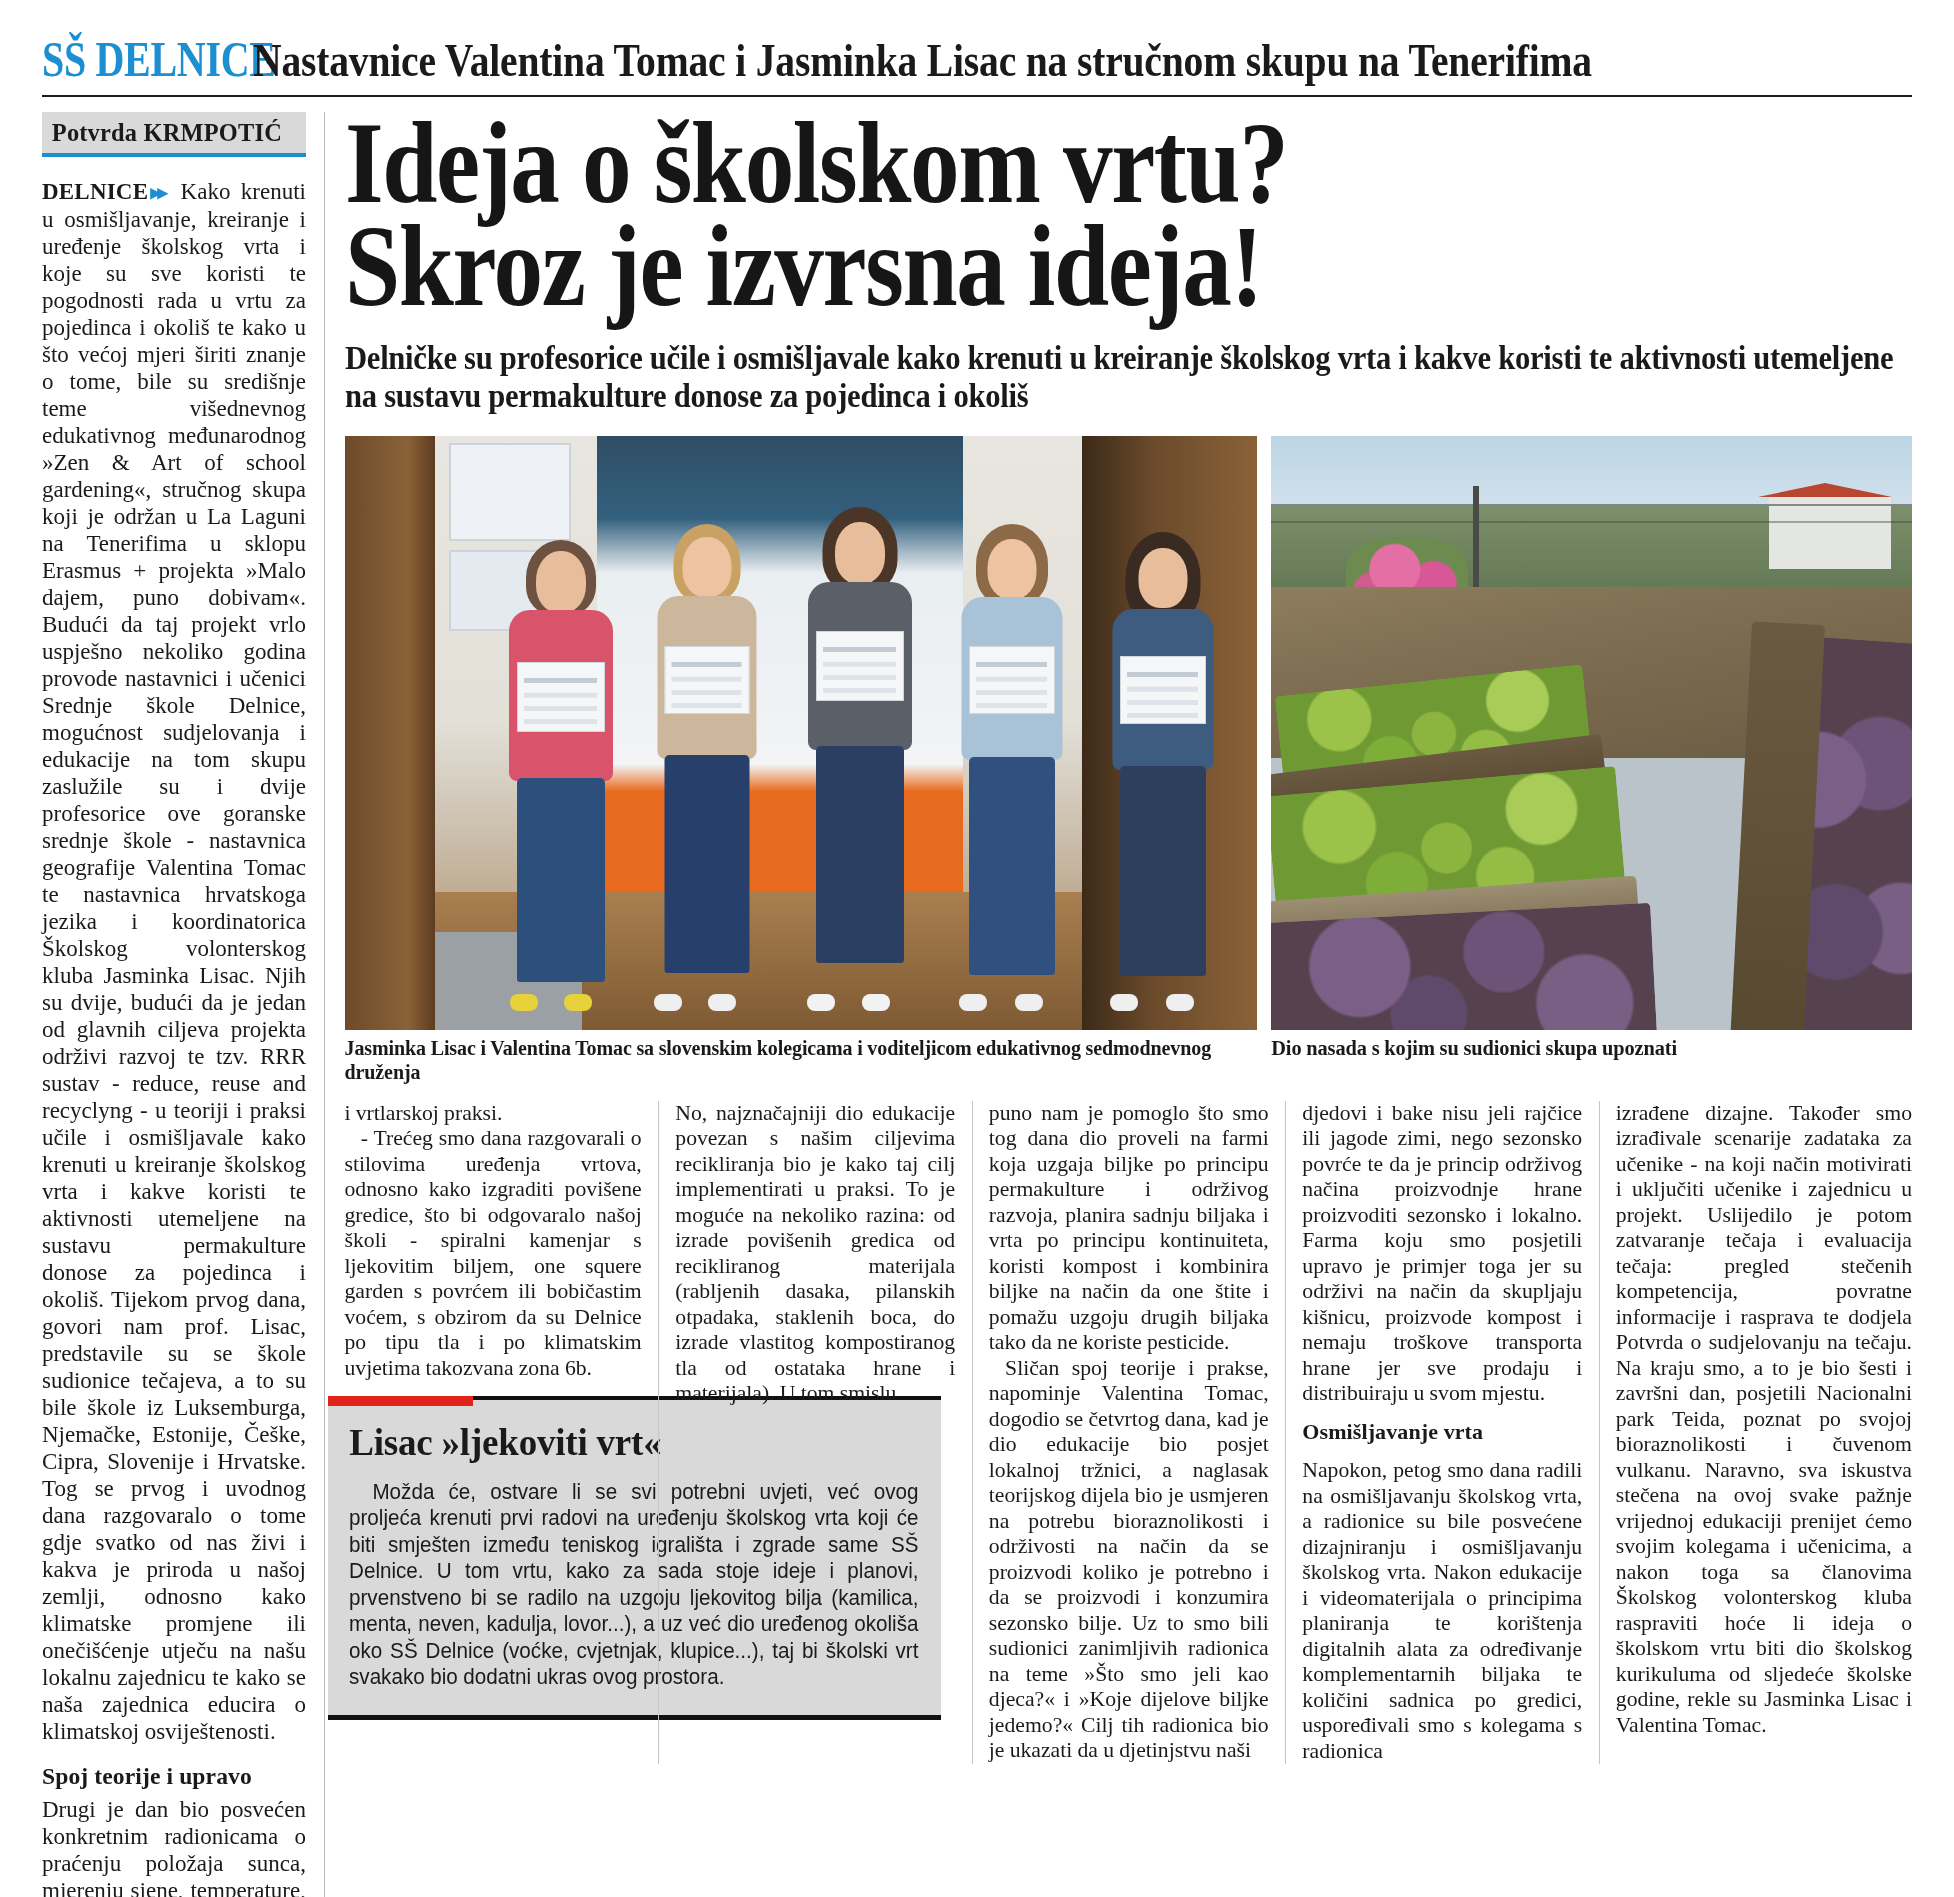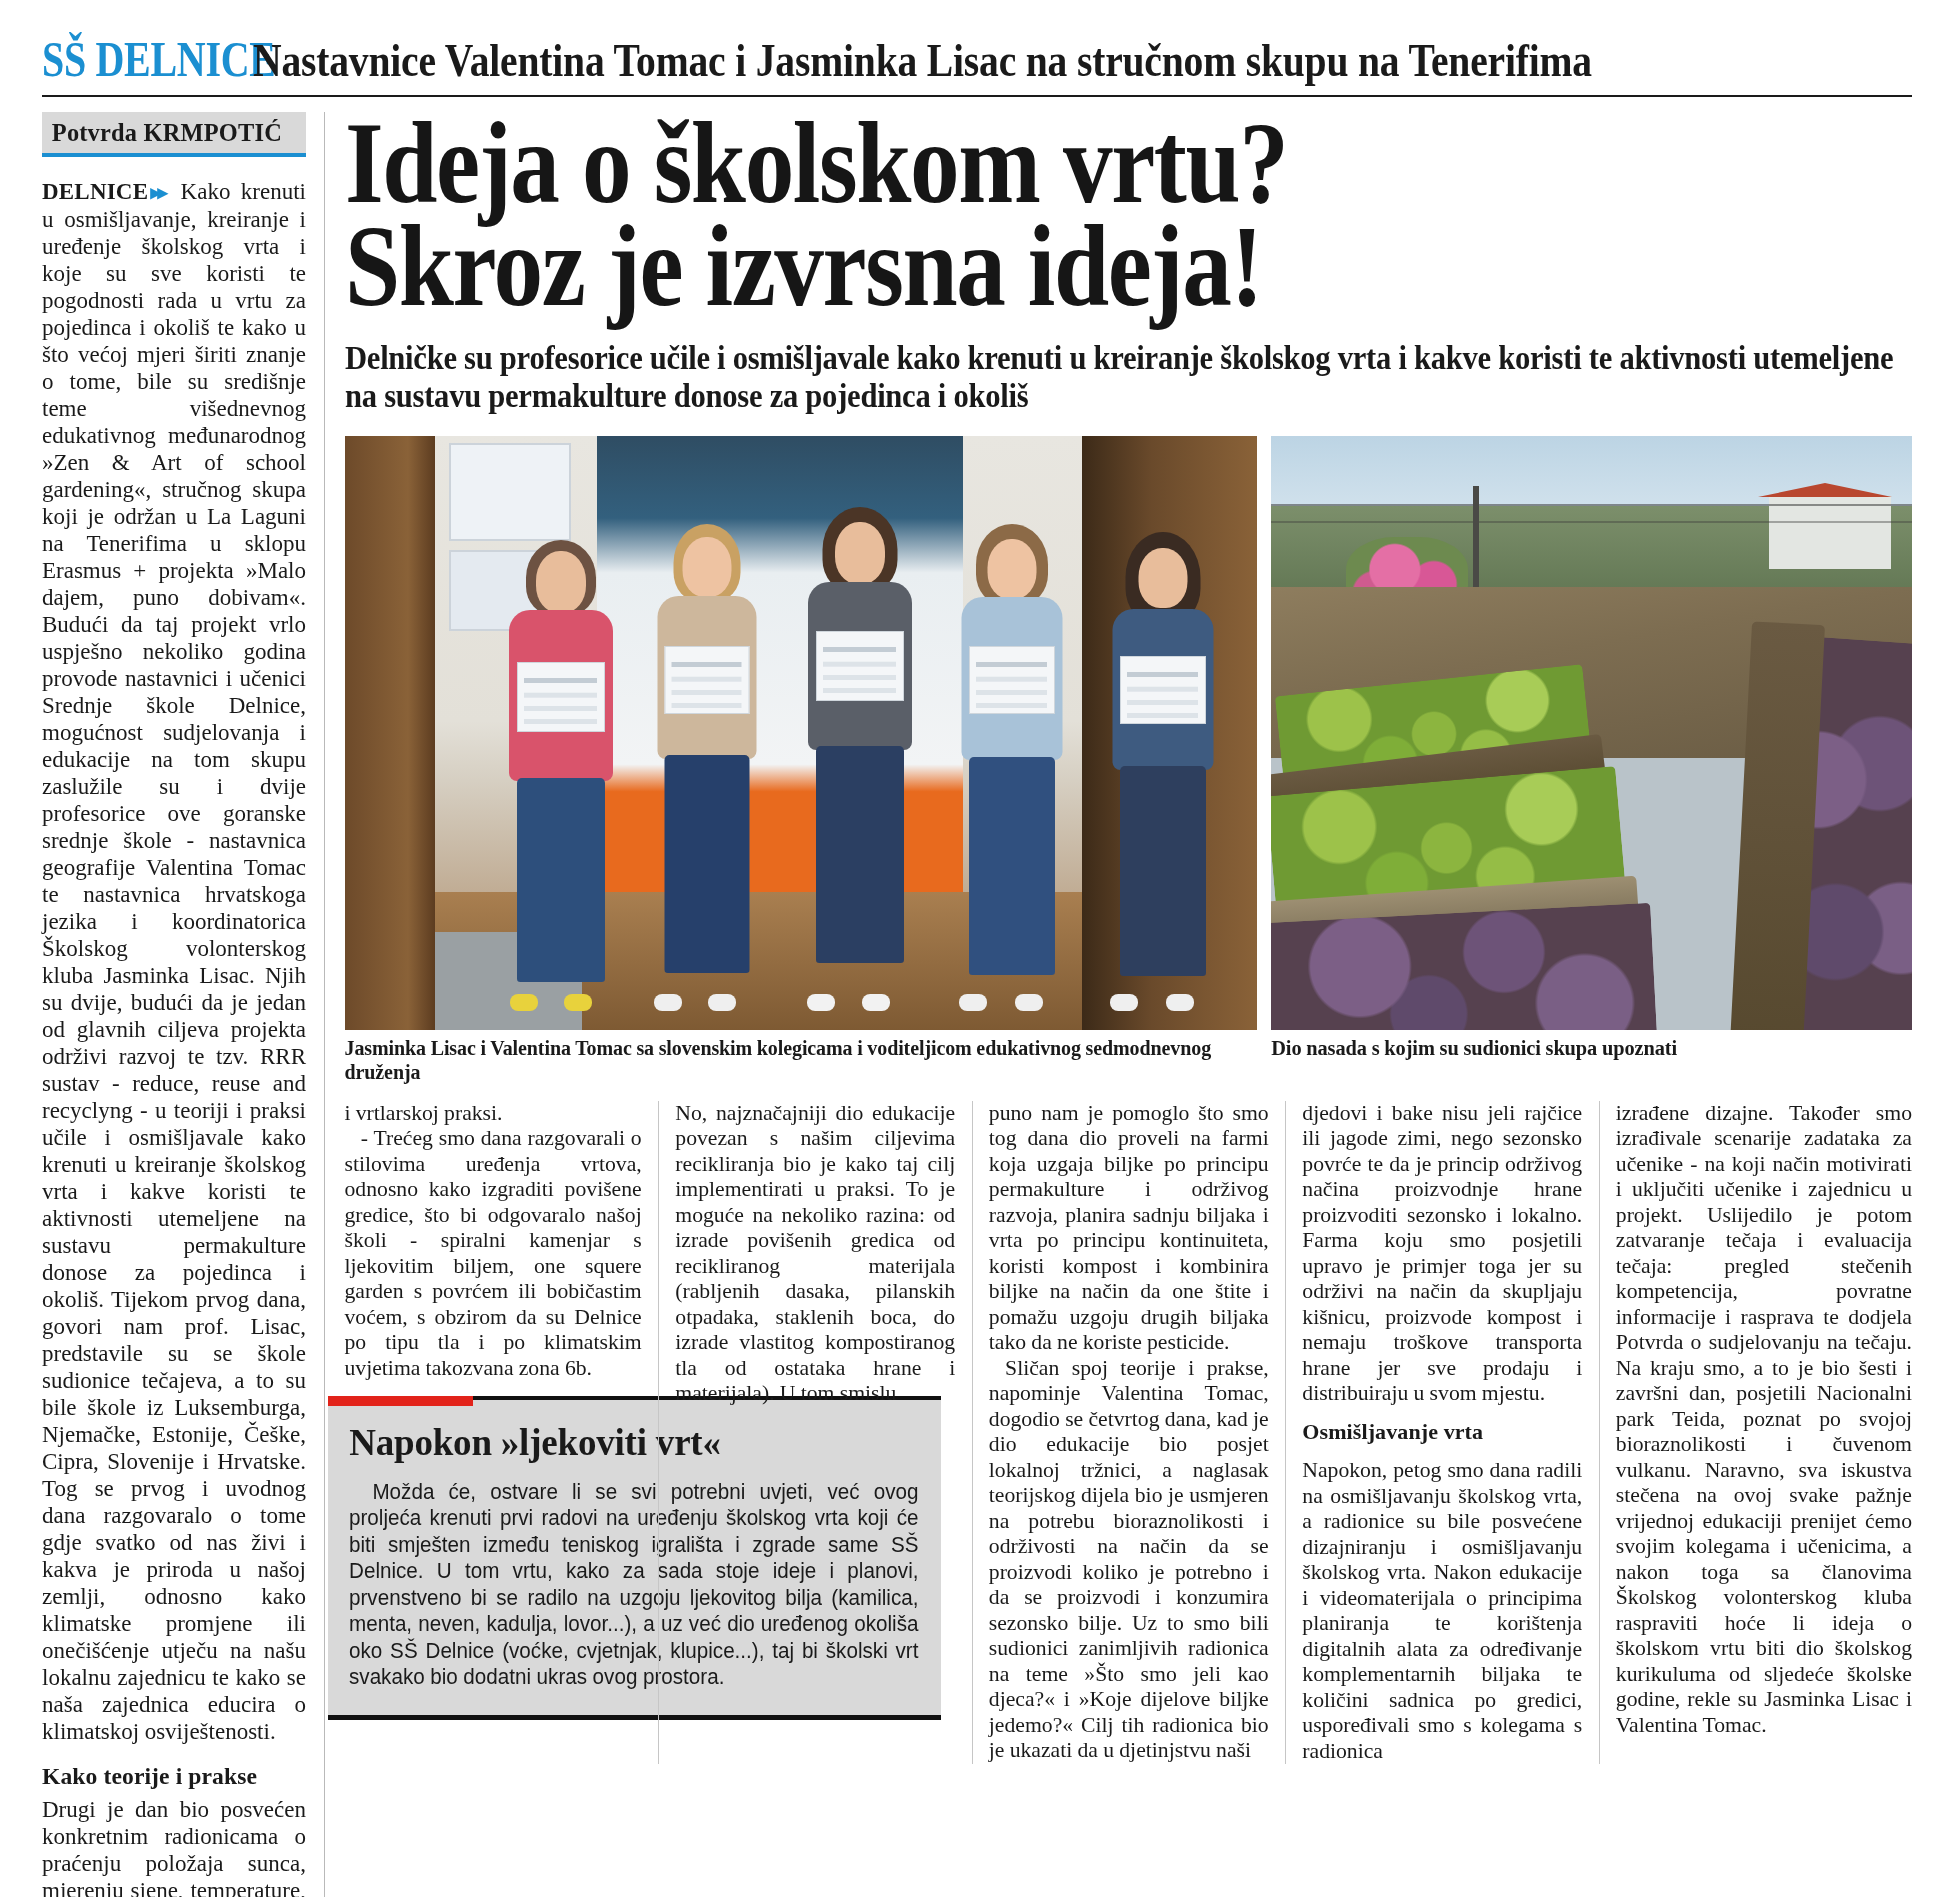--- a/index.html
+++ b/index.html
@@ -214,21 +214,21 @@
         <div class="byline-name">Potvrda KRMPOTIĆ</div>
       </div>
       <div class="byline-rule"></div>
 
       <div class="body-txt lead">
         <p>
           <span class="dateline">DELNICE</span><span class="arrows">▸▸</span><span> Kako krenuti u osmišljavanje, kreiranje i uređenje školskog vrta i koje su sve koristi te pogodnosti rada u vrtu za pojedinca i okoliš te kako u što većoj mjeri širiti znanje o tome, bile su središnje teme višednevnog edukativnog međunarodnog »Zen &amp; Art of school gardening«, stručnog skupa koji je održan u La Laguni na Tenerifima u sklopu Erasmus + projekta »Malo dajem, puno dobivam«. Budući da taj projekt vrlo uspješno nekoliko godina provode nastavnici i učenici Srednje škole Delnice, mogućnost sudjelovanja i edukacije na tom skupu zaslužile su i dvije profesorice ove goranske srednje škole - nastavnica geografije Valentina Tomac te nastavnica hrvatskoga jezika i koordinatorica Školskog volonterskog kluba Jasminka Lisac. Njih su dvije, budući da je jedan od glavnih ciljeva projekta održivi razvoj te tzv. RRR sustav - reduce, reuse and recyclyng - u teoriji i praksi učile i osmišljavale kako krenuti u kreiranje školskog vrta i kakve koristi te aktivnosti utemeljene na sustavu permakulture donose za pojedinca i okoliš. Tijekom prvog dana, govori nam prof. Lisac, predstavile su se škole sudionice tečajeva, a to su bile škole iz Luksemburga, Njemačke, Estonije, Češke, Cipra, Slovenije i Hrvatske. Tog se prvog i uvodnog dana razgovaralo o tome gdje svatko od nas živi i kakva je priroda u našoj zemlji, odnosno kako klimatske promjene ili onečišćenje utječu na našu lokalnu zajednicu te kako se naša zajednica educira o klimatskoj osviještenosti.</span>
         </p>
       </div>
 
-      <div class="subhead">Kako teorije i prakse</div>
+      <div class="subhead">Spoj teorije i upravo</div>
 
       <div class="body-txt">
         <p>Drugi je dan bio posvećen konkretnim radionicama o praćenju položaja sunca, mjerenju sjene, temperature, određivanju vrste tla, vlažnosti zraka radi optimalnog položaja vrta, a obrađene su i teme o uobičajenim europskim biljkama i fauni, biljkama kao prirodnom lijeku i izradi biljnih čajeva te poljoprivrednoj</p>
       </div>
     </div>
 
     <div class="col-right">
 
       <h1 class="headline">
         <span class="l1">Ideja o školskom vrtu?</span>
@@ -332,21 +332,21 @@
       <div class="lower">
 
         <div class="lcol">
           <div class="body-txt">
             <p>i vrtlarskoj praksi.</p>
             <p>- Trećeg smo dana razgovarali o stilovima uređenja vrtova, odnosno kako izgraditi povišene gredice, što bi odgovaralo našoj školi - spiralni kamenjar s ljekovitim biljem, one squere garden s povrćem ili bobičastim voćem, s obzirom da su Delnice po tipu tla i po klimatskim uvjetima takozvana zona 6b.</p>
           </div>
 
           <div class="infobox">
             <div class="infobox-redbar"></div>
-            <h3>Napokon »ljekoviti vrt«</h3>
+            <h3>Lisac »ljekoviti vrt«</h3>
             <p>Možda će, ostvare li se svi potrebni uvjeti, već ovog proljeća krenuti prvi radovi na uređenju školskog vrta koji će biti smješten između teniskog igrališta i zgrade same SŠ Delnice. U tom vrtu, kako za sada stoje ideje i planovi, prvenstveno bi se radilo na uzgoju ljekovitog bilja (kamilica, menta, neven, kadulja, lovor...), a uz već dio uređenog okoliša oko SŠ Delnice (voćke, cvjetnjak, klupice...), taj bi školski vrt svakako bio dodatni ukras ovog prostora.</p>
           </div>
         </div>
 
         <div class="lcol">
           <div class="body-txt">
             <p>No, najznačajniji dio edukacije povezan s našim ciljevima recikliranja bio je kako taj cilj implementirati u praksi. To je moguće na nekoliko razina: od izrade povišenih gredica od recikliranog materijala (rabljenih dasaka, pilanskih otpadaka, staklenih boca, do izrade vlastitog kompostiranog tla od ostataka hrane i materijala). U tom smislu</p>
           </div>
         </div>
 

